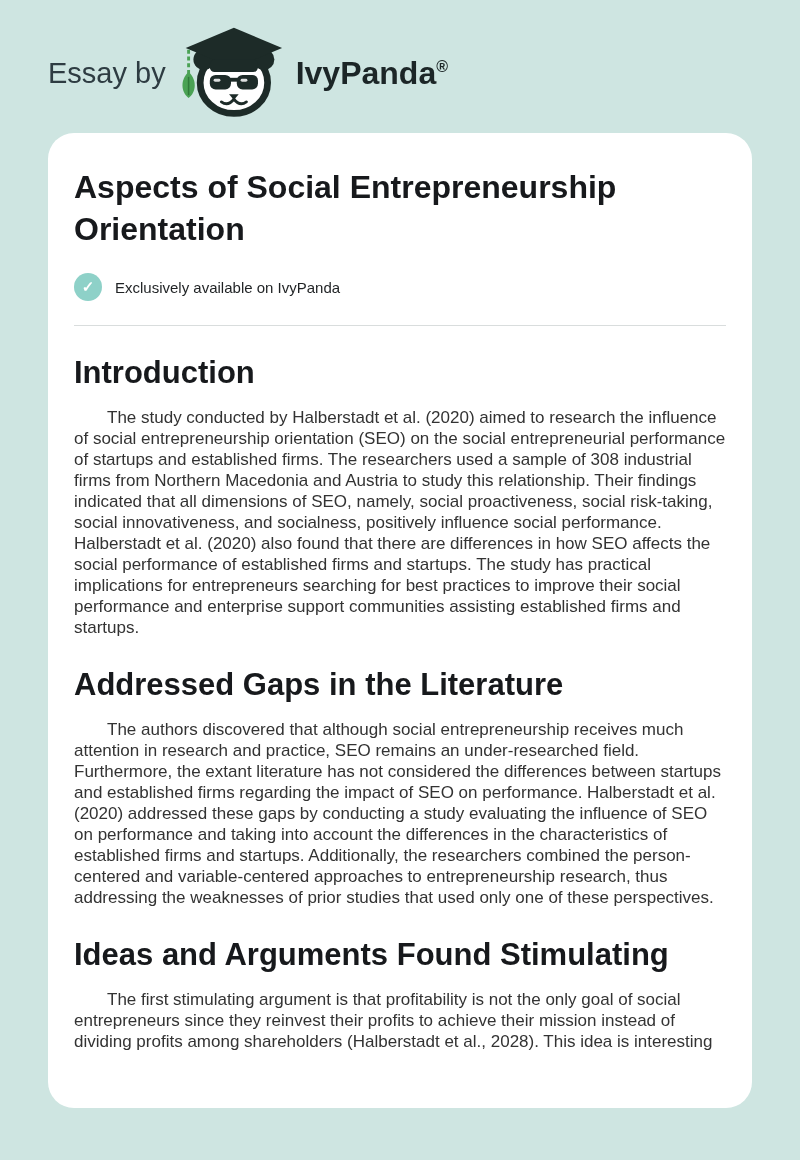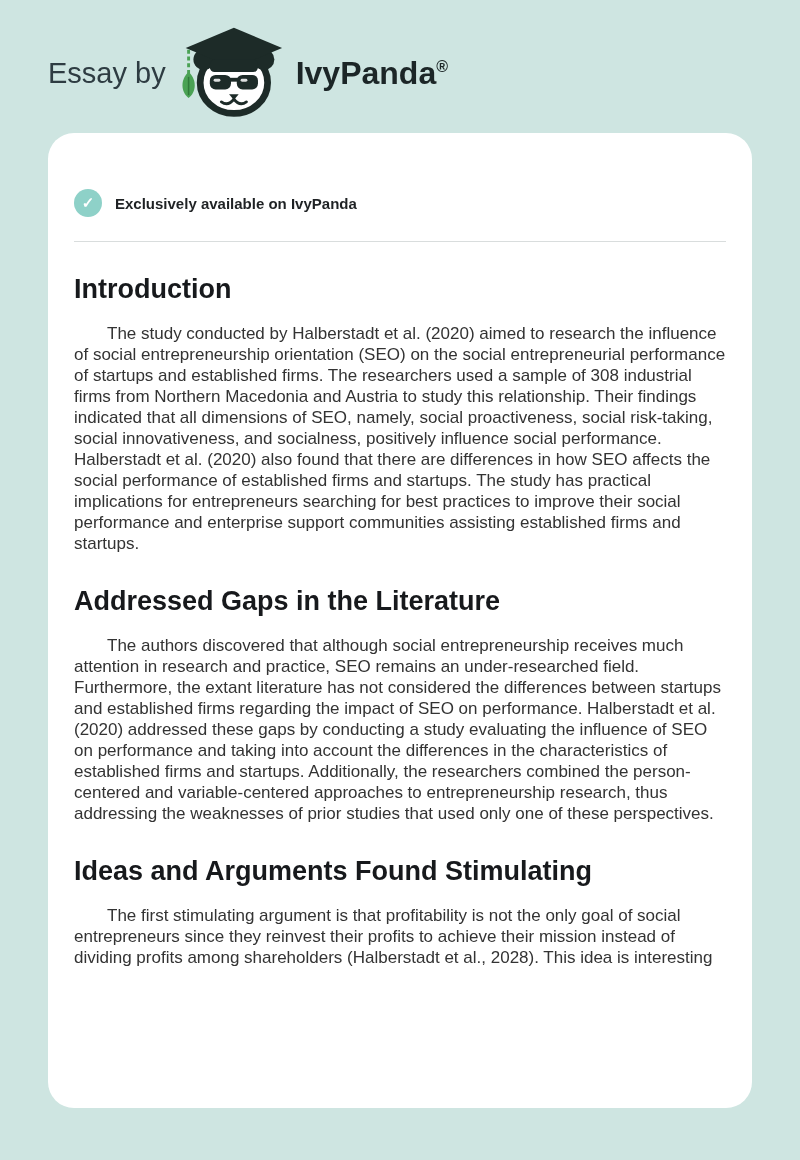--- a/index.html
+++ b/index.html
@@ -31,24 +31,24 @@
     margin:0; font-size:32px; line-height:42px;
     font-weight:bold; color:#17191c;
   }
   .badge { display:flex; align-items:center; gap:13px; margin-top:23px; }
   .check-circle {
     width:28px; height:28px; border-radius:50%;
     background:#8ed1c8; color:#ffffff;
     display:flex; align-items:center; justify-content:center;
     font-size:15px; font-weight:bold; flex:0 0 auto;
   }
-  .badge-label { font-size:15px; font-weight:bold; color:#1f2224; }
+  .badge-label { font-size:15px; font-weight:normal; color:#1f2224; }
   hr.divider { border:none; border-top:1px solid #d9dddd; margin:24px 0 0 0; }
   .essay-body h2 {
-    font-size:27px; font-weight:bold; color:#17191c;
+    font-size:31px; font-weight:bold; color:#17191c;
     margin:30px 0 0 0; line-height:34px;
   }
   .essay-body p {
     font-size:17px; line-height:21px; color:#333333;
     margin:17px 0 0 0; text-indent:33px;
   }
 </style>
 </head>
 <body>
 
@@ -77,20 +77,21 @@
       <rect x="65" y="54" width="7" height="3" rx="1.5" fill="#ffffff" opacity="0.85"></rect>
 
       <path d="M53 70 h10 l-5 6 z" fill="#1d2b28"></path>
       <path d="M58 75 q-6 8 -13 3 M58 75 q6 8 13 3" stroke="#1d2b28" stroke-width="3" fill="none" stroke-linecap="round"></path>
     </svg>
   </span>
   <span class="brand"><span>IvyPanda</span><sup>®</sup></span>
 </div>
 
 <div class="card">
+  <h1 class="title">Aspects of Social Entrepreneurship Orientation</h1>
   <div class="badge">
     <span class="check-circle">✓</span>
     <span class="badge-label">Exclusively available on IvyPanda</span>
   </div>
   <hr class="divider">
   <div class="essay-body" id="essay-body">
       <h2>Introduction</h2>
       <p>The study conducted by Halberstadt et al. (2020) aimed to research the influence of social entrepreneurship orientation (SEO) on the social entrepreneurial performance of startups and established firms. The researchers used a sample of 308 industrial firms from Northern Macedonia and Austria to study this relationship. Their findings indicated that all dimensions of SEO, namely, social proactiveness, social risk-taking, social innovativeness, and socialness, positively influence social performance. Halberstadt et al. (2020) also found that there are differences in how SEO affects the social performance of established firms and startups. The study has practical implications for entrepreneurs searching for best practices to improve their social performance and enterprise support communities assisting established firms and startups.</p>
       <h2>Addressed Gaps in the Literature</h2>
       <p>The authors discovered that although social entrepreneurship receives much attention in research and practice, SEO remains an under-researched field. Furthermore, the extant literature has not considered the differences between startups and established firms regarding the impact of SEO on performance. Halberstadt et al. (2020) addressed these gaps by conducting a study evaluating the influence of SEO on performance and taking into account the differences in the characteristics of established firms and startups. Additionally, the researchers combined the person-centered and variable-centered approaches to entrepreneurship research, thus addressing the weaknesses of prior studies that used only one of these perspectives.</p>

